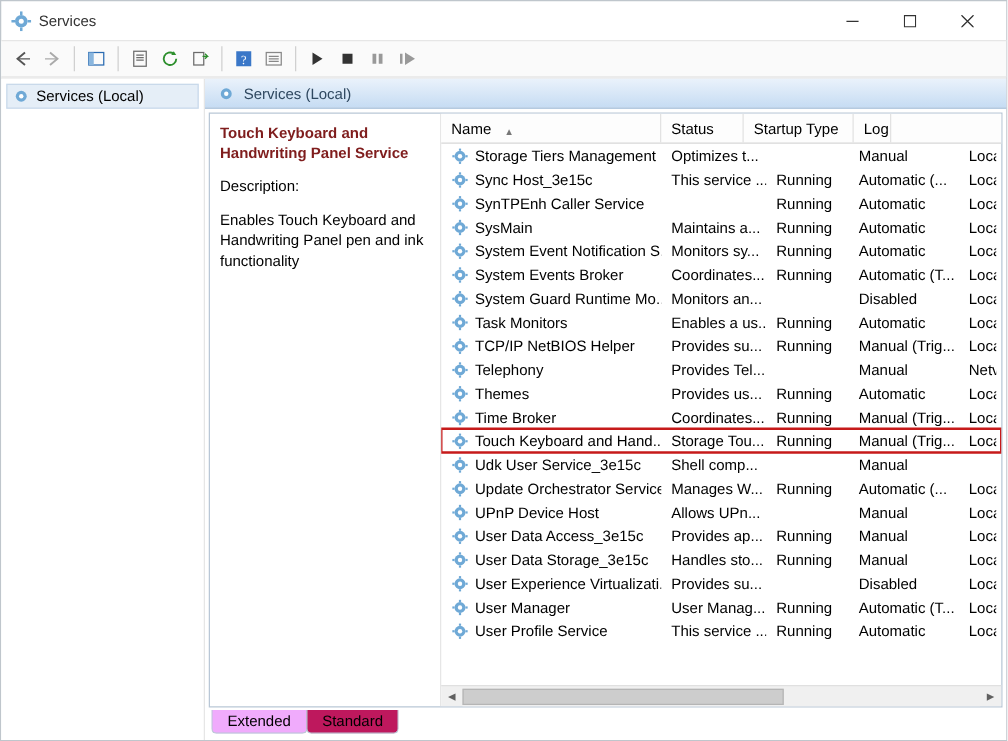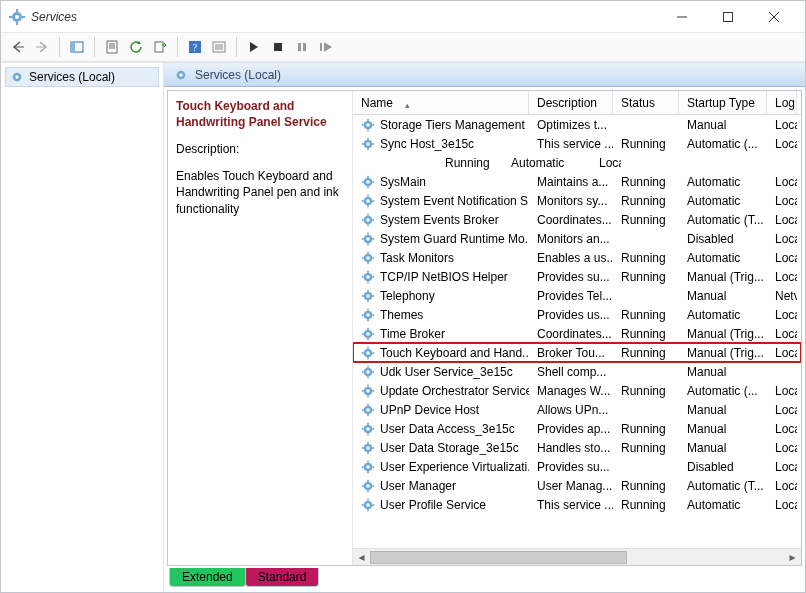--- a/index.html
+++ b/index.html
@@ -1,18 +1,18 @@
 <!DOCTYPE html>
 <html><head>
 <meta charset="utf-8">
 <style>
   * { box-sizing: border-box; margin: 0; padding: 0; }
   html, body { width: 806px; height: 593px; font-family: "Segoe UI", Tahoma, sans-serif; font-size: 12px; overflow: hidden; background: #fff; }
   .window { width: 806px; height: 593px; border: 1px solid #bfc6cc; display: flex; flex-direction: column; background: #fff; }
-  .titlebar { height: 31px; display: flex; align-items: center; padding: 0 8px; font-style: italic; }
+  .titlebar { height: 31px; display: flex; align-items: center; padding: 0 8px; }
   .title-icon { width: 16px; height: 16px; margin-right: 6px; }
   .title-text { flex: 1; font-size: 12px; color: #333; }
   .win-btns { display: flex; }
   .win-btn { width: 46px; height: 31px; display: flex; align-items: center; justify-content: center; color: #555; cursor: pointer; }
   .menubar { height: 21px; display: flex; align-items: center; padding: 0 4px; border-top: 1px solid #f0f0f0; }
   .menu-item { padding: 2px 8px; cursor: default; }
   .toolbar { height: 30px; display: flex; align-items: center; padding: 0 6px; border-top: 1px solid #e6e6e6; border-bottom: 1px solid #e6e6e6; gap: 2px; background: #fafafa; }
   .tb-btn { width: 22px; height: 22px; display: flex; align-items: center; justify-content: center; cursor: pointer; border: 1px solid transparent; }
   .tb-sep { width: 1px; height: 20px; background: #d0d0d0; margin: 0 4px; }
   .body { flex: 1; display: flex; border-top: 1px solid #e6e6e6; min-height: 0; }
@@ -41,21 +41,21 @@
   .col-start  { width: 88px; }
   .col-log    { width: 30px; }
   .svc-icon { width: 14px; height: 14px; flex-shrink: 0; }
   .hscroll { height: 17px; border-top: 1px solid #e0e0e0; display: flex; align-items: center; background: #f0f0f0; }
   .hscroll .track { flex: 1; height: 15px; background: #f0f0f0; position: relative; margin: 0 17px; }
   .hscroll .thumb { position: absolute; left: 0; width: 62%; top: 1px; bottom: 1px; background: #cdcdcd; border: 1px solid #b5b5b5; }
   .hscroll .arrow { width: 17px; height: 17px; display: flex; align-items: center; justify-content: center; color: #606060; position:absolute; }
   .hscroll .arrow.left{ left:0 } .hscroll .arrow.right{ right:0 }
   .hscroll { position:relative }
   .tabs-strip { height: 22px; display: flex; align-items: flex-end; margin: 0 3px 4px 3px; padding-left: 2px; font-size: 12px; }
-  .tab { padding: 2px 12px; border: 1px solid #b9c7d6; border-top: none; border-radius: 0 0 4px 4px; position: relative; top: -1px; margin-right: -1px; cursor: pointer; background:#22c55e;}
+  .tab { padding: 2px 12px; border: 1px solid #b9c7d6; border-top: none; border-radius: 0 0 4px 4px; position: relative; top: -1px; margin-right: -1px; cursor: pointer; background:#f0abfc;}
   .tab.active { background: #be185d; font-weight: 400; }
   svg { display: block; }
   .gear { fill:#6fa9d6; }
 </style>
 </head>
 <body>
 
 <div class="window">
   <div class="titlebar">
     <span class="title-icon">
@@ -198,21 +198,20 @@
           <div class="desc-label">Description:</div>
           <div class="desc-text">Enables Touch Keyboard and Handwriting Panel pen and ink functionality</div>
         </div>
 
         <div class="grid-col">
           <div class="grid-head">
             <div class="gh col-name sortable">
                 <span>Name</span>
                 <span class="sort-arrow">▴</span>
               </div>
-            <div class="gh col-desc">Description</div>
             <div class="gh col-status">Status</div>
             <div class="gh col-start">Startup Type</div>
             <div class="gh col-log">Log</div>
           </div>
           <div class="grid-body" id="grid-body">
               <div class="grid-row">
                 <div class="cell name col-name">
                   <span>
                     <svg class="svc-icon" viewBox="0 0 16 16" width="14" height="14">
                       <circle cx="8" cy="8" r="5" class="gear"></circle>
@@ -247,20 +246,35 @@
                     </svg>
                   </span>
                   <span>Sync Host_3e15c</span>
                 </div>
                 <div class="cell col-desc">This service ...</div>
                 <div class="cell col-status">Running</div>
                 <div class="cell col-start">Automatic (...</div>
                 <div class="cell col-log">Loca</div>
               </div>
               <div class="grid-row">
+                <div class="cell name col-name">
+                  <span>
+                    <svg class="svc-icon" viewBox="0 0 16 16" width="14" height="14">
+                      <circle cx="8" cy="8" r="5" class="gear"></circle>
+                      <circle cx="8" cy="8" r="2" fill="#fff"></circle>
+                      <g class="gear">
+                        <rect x="7" y="1" width="2" height="2"></rect>
+                        <rect x="7" y="13" width="2" height="2"></rect>
+                        <rect x="1" y="7" width="2" height="2"></rect>
+                        <rect x="13" y="7" width="2" height="2"></rect>
+                      </g>
+                    </svg>
+                  </span>
+                  <span>SynTPEnh Caller Service</span>
+                </div>
                 <div class="cell col-desc"></div>
                 <div class="cell col-status">Running</div>
                 <div class="cell col-start">Automatic</div>
                 <div class="cell col-log">Loca</div>
               </div>
               <div class="grid-row">
                 <div class="cell name col-name">
                   <span>
                     <svg class="svc-icon" viewBox="0 0 16 16" width="14" height="14">
                       <circle cx="8" cy="8" r="5" class="gear"></circle>
@@ -457,21 +471,21 @@
                       <g class="gear">
                         <rect x="7" y="1" width="2" height="2"></rect>
                         <rect x="7" y="13" width="2" height="2"></rect>
                         <rect x="1" y="7" width="2" height="2"></rect>
                         <rect x="13" y="7" width="2" height="2"></rect>
                       </g>
                     </svg>
                   </span>
                   <span>Touch Keyboard and Hand...</span>
                 </div>
-                <div class="cell col-desc">Broker Tou...</div>
+                <div class="cell col-desc">Storage Tou...</div>
                 <div class="cell col-status">Running</div>
                 <div class="cell col-start">Manual (Trig...</div>
                 <div class="cell col-log">Loca</div>
               </div>
               <div class="grid-row">
                 <div class="cell name col-name">
                   <span>
                     <svg class="svc-icon" viewBox="0 0 16 16" width="14" height="14">
                       <circle cx="8" cy="8" r="5" class="gear"></circle>
                       <circle cx="8" cy="8" r="2" fill="#fff"></circle>

